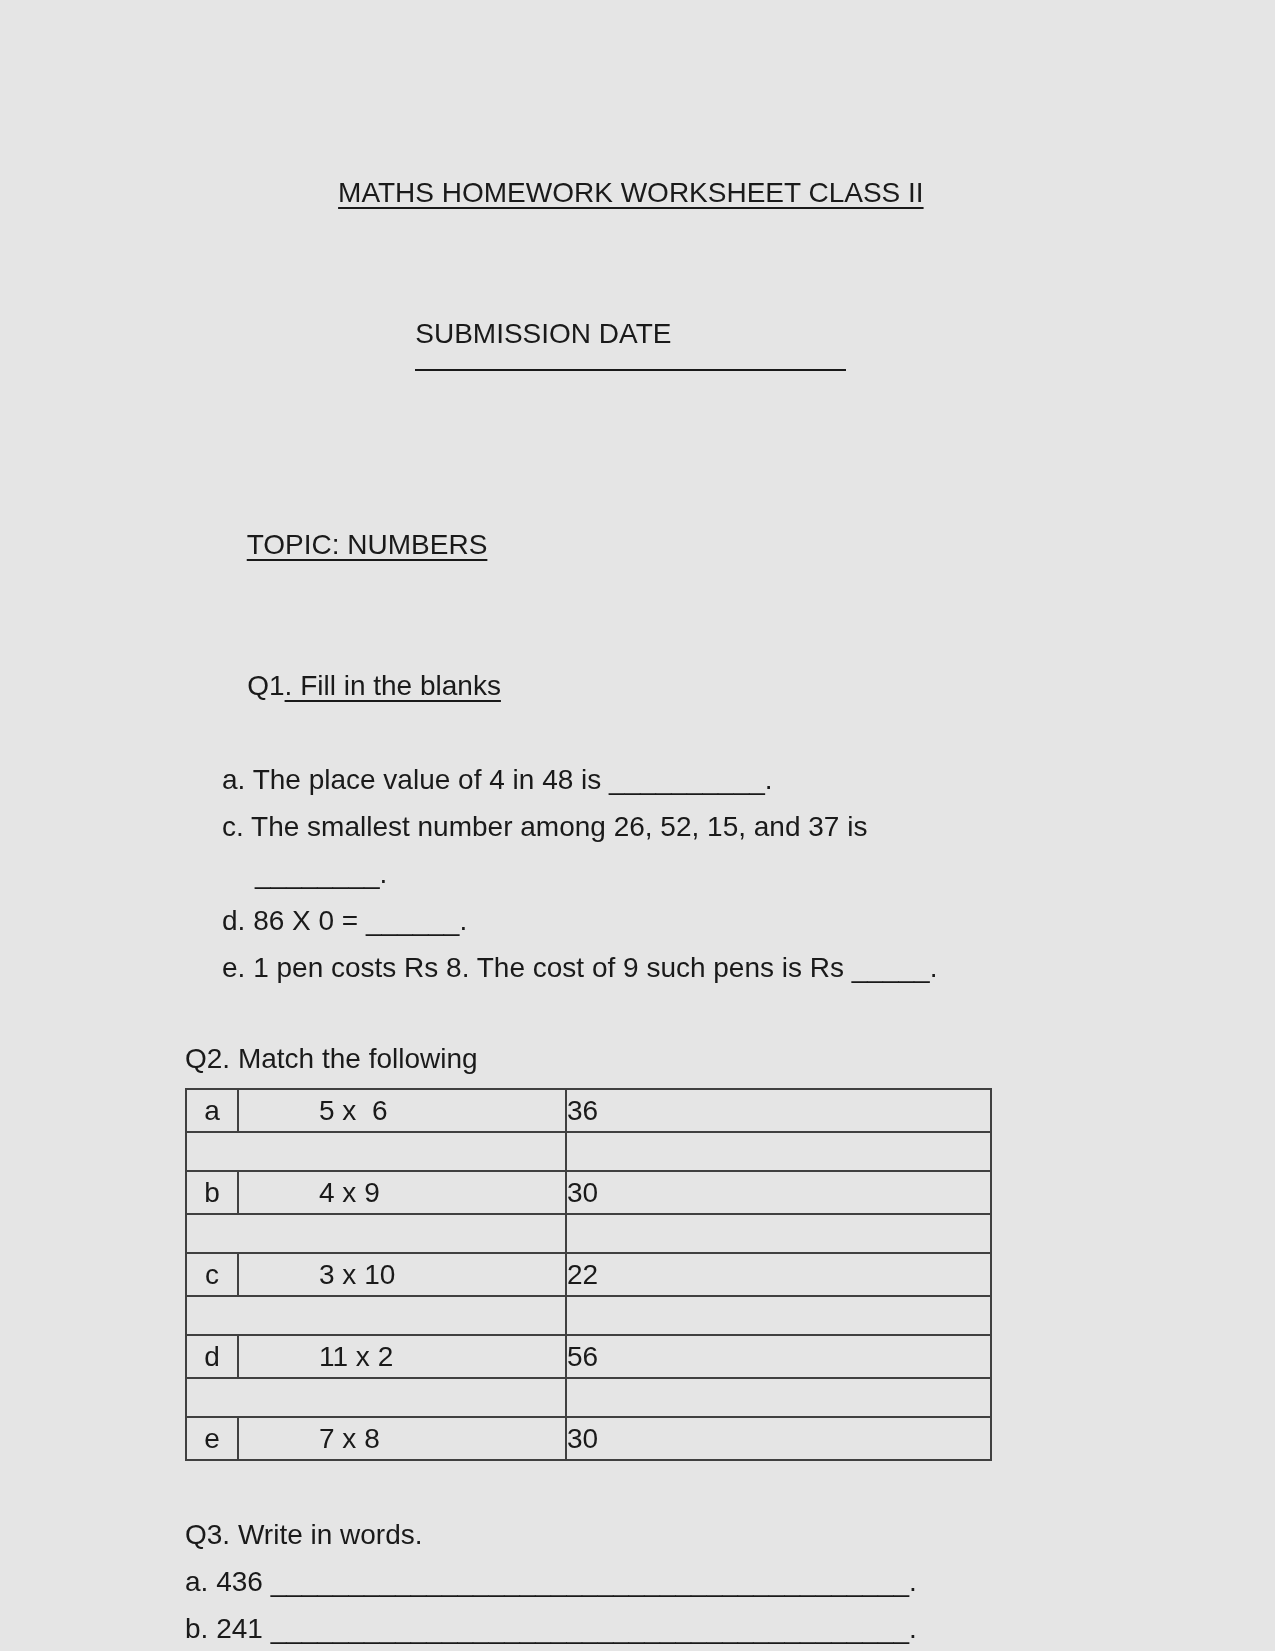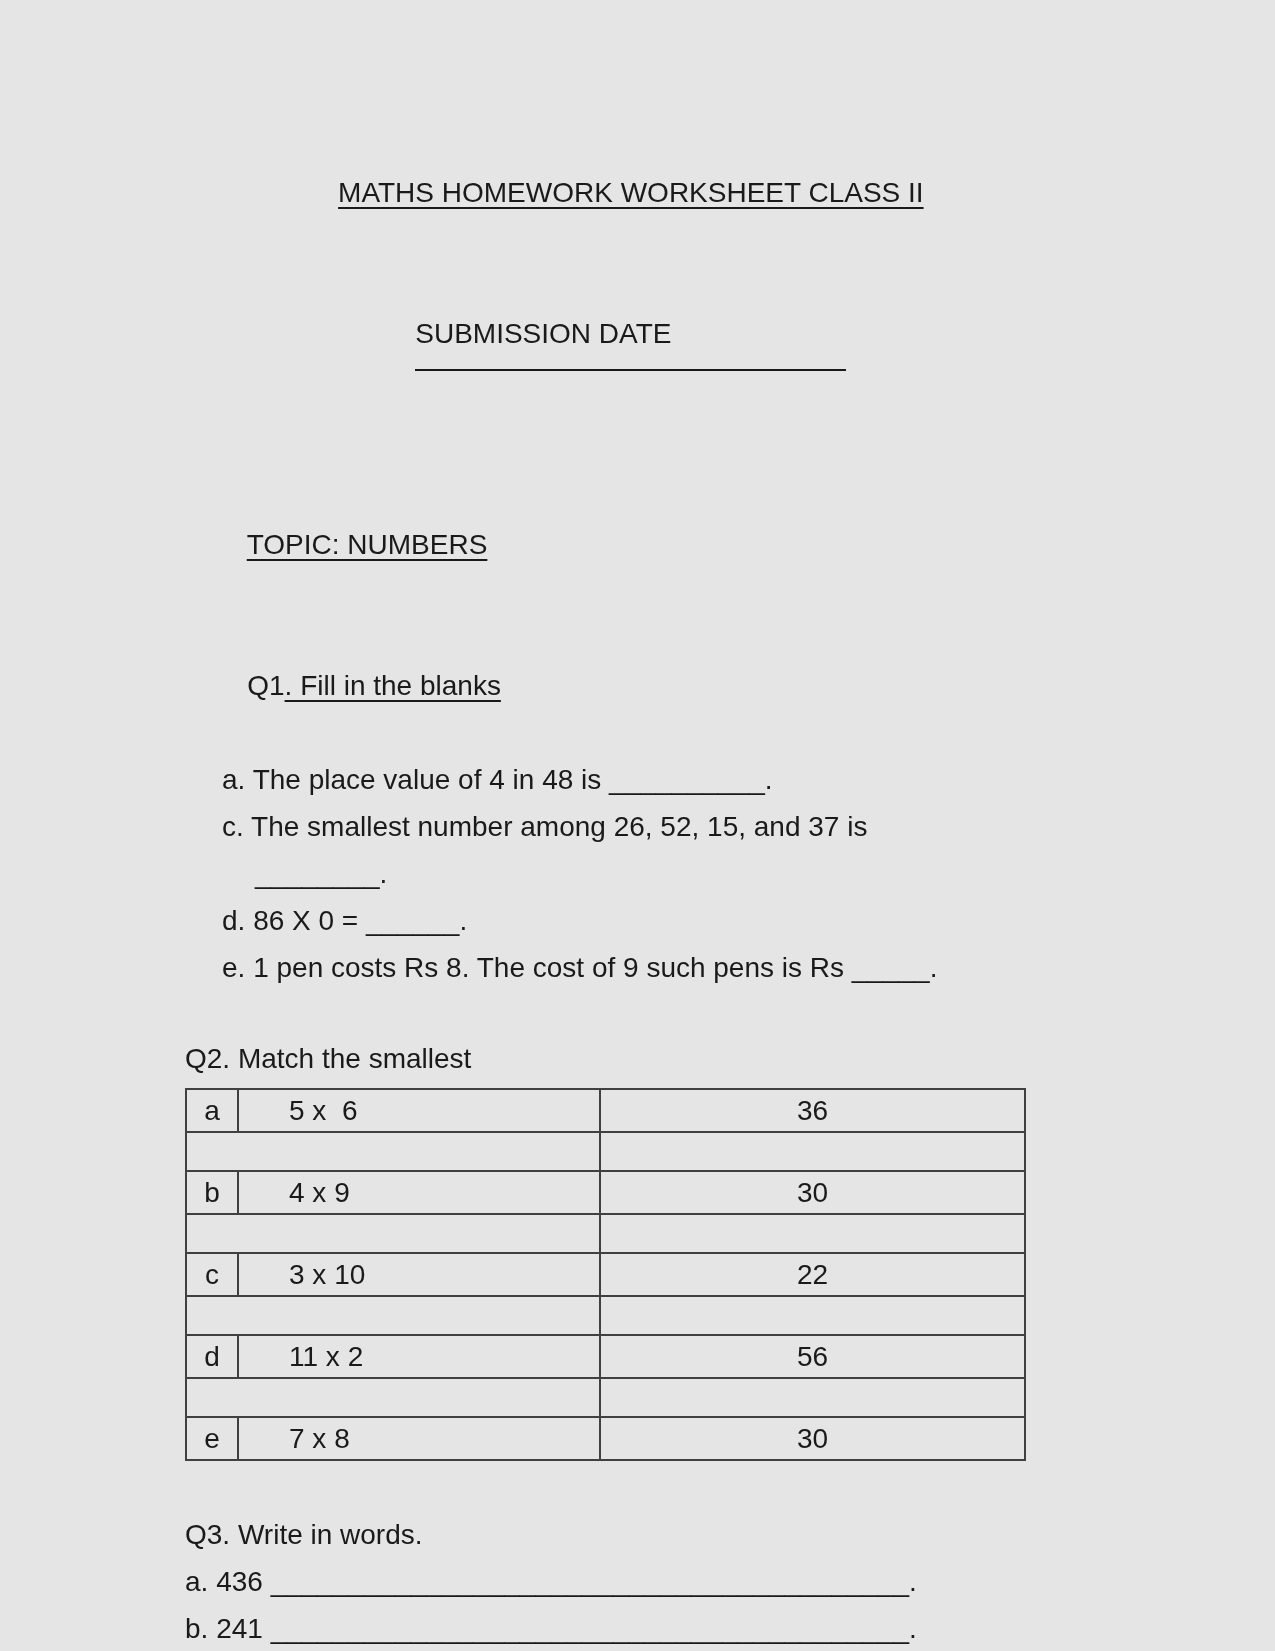--- a/index.html
+++ b/index.html
@@ -40,22 +40,22 @@
   }
   .match-table td {
     border: 2px solid #404040;
     padding: 0;
     font-size: 28px;
     color: #1a1a1a;
   }
   tr.row { height: 43px; }
   tr.spacer { height: 39px; }
   td.c1 { width: 52px; text-align: center; }
-  td.c2 { width: 362px; padding-left: 50px; white-space: pre; }
-  td.c3 { width: 425px; text-align: center; }
+  td.c2 { width: 328px; padding-left: 80px; white-space: pre; }
+  td.c3 { width: 425px; text-align: left; }
   .q3-block { margin-top: 50px; }
 </style>
 </head>
 <body>
 
 <div class="page">
   <div class="content">
 
     <div class="center line">
       <span class="u">MATHS HOMEWORK WORKSHEET CLASS II</span>
@@ -72,21 +72,21 @@
       <div class="line">
         <span>Q1</span><span class="u">. Fill in the blanks</span>
       </div>
       <div class="line q1-item">a. The place value of 4 in 48 is __________.</div>
       <div class="line q1-item">c. The smallest number among 26, 52, 15, and 37 is</div>
       <div class="line q1-cont">________.</div>
       <div class="line q1-item">d. 86 X 0 = ______.</div>
       <div class="line q1-item">e. 1 pen costs Rs 8. The cost of 9 such pens is Rs _____.</div>
     </div>
 
-    <div class="line q2-heading">Q2. Match the smallest</div>
+    <div class="line q2-heading">Q2. Match the following</div>
 
     <table class="match-table">
       <tbody>
           <tr class="row">
         <td class="c1">a</td>
         <td class="c2">5 x  6</td>
         <td class="c3">36</td>
       </tr>
       <tr class="spacer">
         <td colspan="2"></td>

